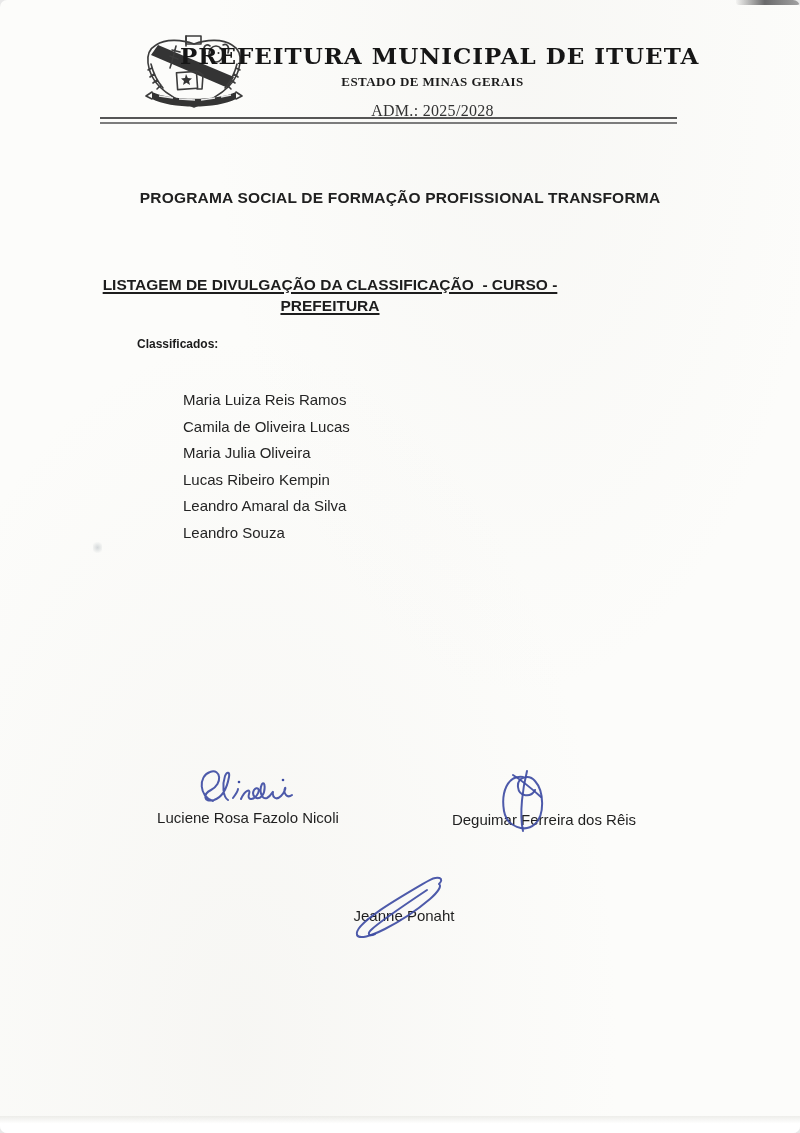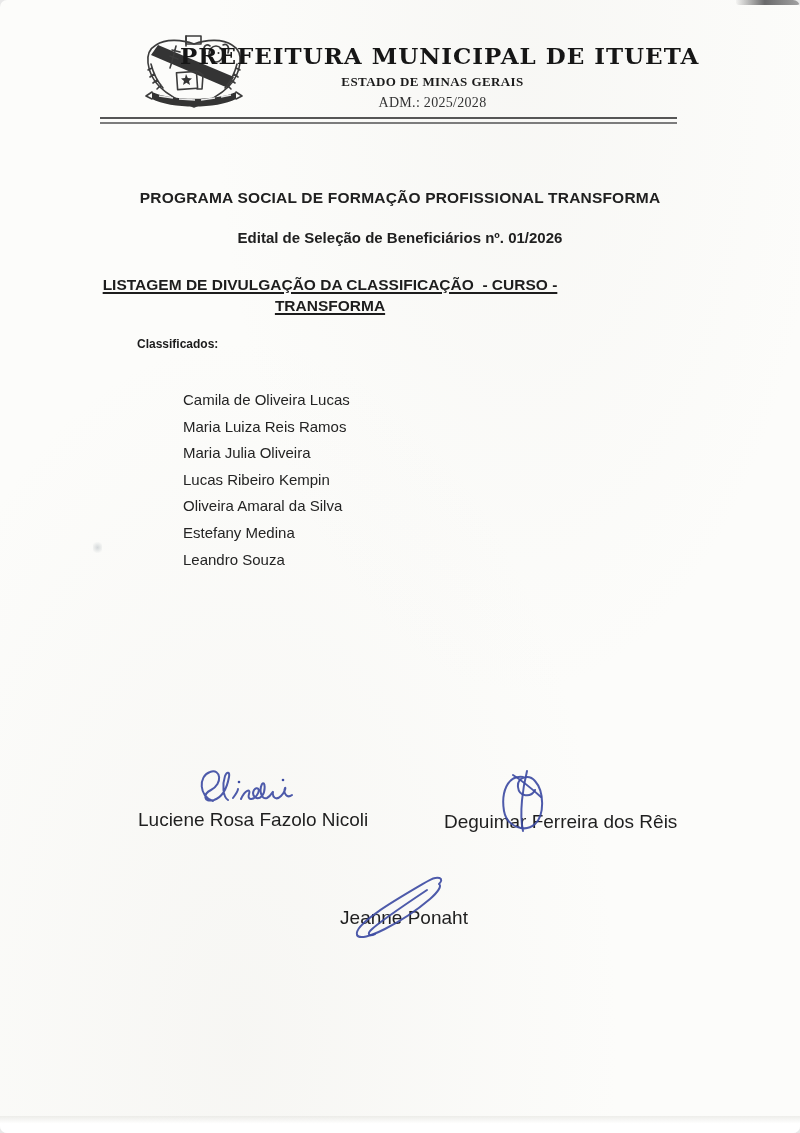--- a/index.html
+++ b/index.html
@@ -20,43 +20,43 @@
   .header-text{left:180px;top:42px;width:505px;text-align:center;}
   .header-title{
     font-family:"DejaVu Serif", serif;font-weight:700;font-size:23px;
     letter-spacing:1px;color:#161616;line-height:27px;white-space:nowrap;
   }
   .header-state{
     font-family:"Liberation Serif", serif;font-weight:700;font-size:13px;
     color:#1b1b1b;line-height:21px;margin-top:2px;letter-spacing:.4px;
   }
   .header-adm{
-    font-family:"Liberation Serif", serif;font-size:14px;color:#333;
-    line-height:17px;margin-top:2px;letter-spacing:.3px;
+    font-family:"Liberation Serif", serif;font-size:16px;color:#333;
+    line-height:17px;margin-top:10px;letter-spacing:.3px;
   }
   .divider{
     left:100px;top:117px;width:577px;height:3px;
     border-top:2px solid #565656;border-bottom:2px solid #7c7c7c;
   }
 
   
   .program-title{left:0;top:189px;width:800px;text-align:center;
     font-weight:700;font-size:15.5px;letter-spacing:.2px;color:#202020;}
   .edital-line{left:0;top:229px;width:800px;text-align:center;
     font-weight:700;font-size:15px;color:#202020;}
   .listing-title{left:0;top:275px;width:660px;text-align:center;
     font-weight:700;font-size:15.5px;line-height:20.5px;color:#1d1d1d;}
   .listing-title span{text-decoration:underline;text-decoration-thickness:1.5px;
     text-underline-offset:2px;white-space:pre-wrap;}
   .classificados{left:137px;top:337px;font-weight:700;font-size:12px;color:#1b1b1b;}
   .names{left:183px;top:387px;font-size:15px;color:#242424;}
   .names .name-item{line-height:26.6px;white-space:nowrap;}
 
   
-  .sig-name{font-size:19px;color:#1f1f1f;text-align:center;white-space:nowrap;}
+  .sig-name{font-size:15px;color:#1f1f1f;text-align:center;white-space:nowrap;}
   .sig1-svg{left:193px;top:761px;width:116px;height:50px;z-index:2;}
   .sig1-name{left:138px;top:809px;width:220px;}
   .sig2-svg{left:495px;top:769px;width:56px;height:66px;z-index:2;}
   .sig2-name{left:444px;top:811px;width:200px;}
   .sig3-svg{left:343px;top:874px;width:108px;height:68px;z-index:2;}
   .sig3-name{left:338px;top:907px;width:132px;}
   .sig-path{fill:none;stroke-width:2;stroke-linecap:round;stroke-linejoin:round;opacity:.92;}
 
   
   .corner-smudge{left:736px;top:0;width:64px;height:5px;
@@ -106,36 +106,34 @@
 
   <div class="abs header-text">
     <div class="header-title">PREFEITURA MUNICIPAL DE ITUETA</div>
     <div class="header-state">ESTADO DE MINAS GERAIS</div>
     <div class="header-adm">ADM.: 2025/2028</div>
   </div>
 
   <div class="abs divider"></div>
 
   <div class="abs program-title">PROGRAMA SOCIAL DE FORMAÇÃO PROFISSIONAL TRANSFORMA</div>
-  <div class="abs edital-line">Edital de Seleção de Beneficiários nº. 01/2026</div>
 
   <div class="abs listing-title">
     <span>LISTAGEM DE DIVULGAÇÃO DA CLASSIFICAÇÃO  - CURSO -</span><br>
-    <span>TRANSFORMA</span>
+    <span>PREFEITURA</span>
   </div>
 
   <div class="abs classificados">Classificados:</div>
 
   <div class="abs names">
+    <div class="name-item">Maria Luiza Reis Ramos</div>
     <div class="name-item">Camila de Oliveira Lucas</div>
-    <div class="name-item">Maria Luiza Reis Ramos</div>
     <div class="name-item">Maria Julia Oliveira</div>
     <div class="name-item">Lucas Ribeiro Kempin</div>
-    <div class="name-item">Oliveira Amaral da Silva</div>
-    <div class="name-item">Estefany Medina</div>
+    <div class="name-item">Leandro Amaral da Silva</div>
     <div class="name-item">Leandro Souza</div>
   </div>
 
   <svg class="abs sig1-svg" viewBox="0 0 116 50" aria-hidden="true">
     <path class="sig-path" d="M20,40 C6,36 5,15 17,11 C28,7 30,23 18,29 C10,33 10,42 21,39 C30,36 34,27 36,16 C37,11 34,10 32,15 C29,24 30,36 35,39" stroke="#3e4ca3"></path>
     <path class="sig-path" d="M40,37 C43,33 45,30 45,28 M48,38 C52,29 58,27 56,33 C54,39 60,40 64,34 C68,28 64,25 61,29 C58,35 64,40 69,35 C73,30 72,19 69,23 C66,29 68,39 74,37 C78,35 80,30 80,31 C79,36 83,40 88,35 C92,31 93,26 92,27 C90,32 94,38 99,34" stroke="#3e4ca3"></path>
     <circle cx="46" cy="21" r="1.3" fill="#3e4ca3"></circle>
     <circle cx="90" cy="19" r="1.3" fill="#3e4ca3"></circle>
   </svg>
   <div class="abs sig-name sig1-name">Luciene Rosa Fazolo Nicoli</div>

